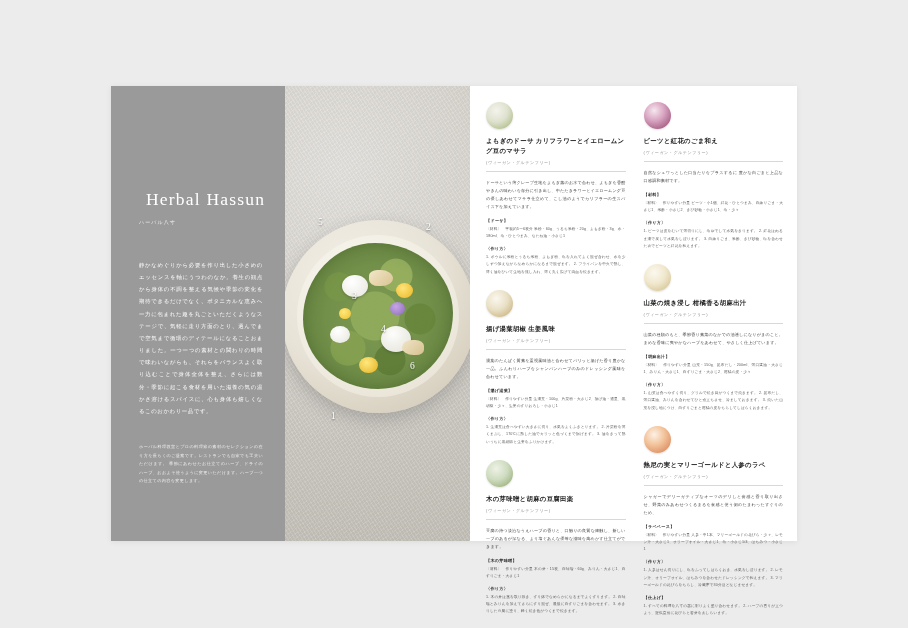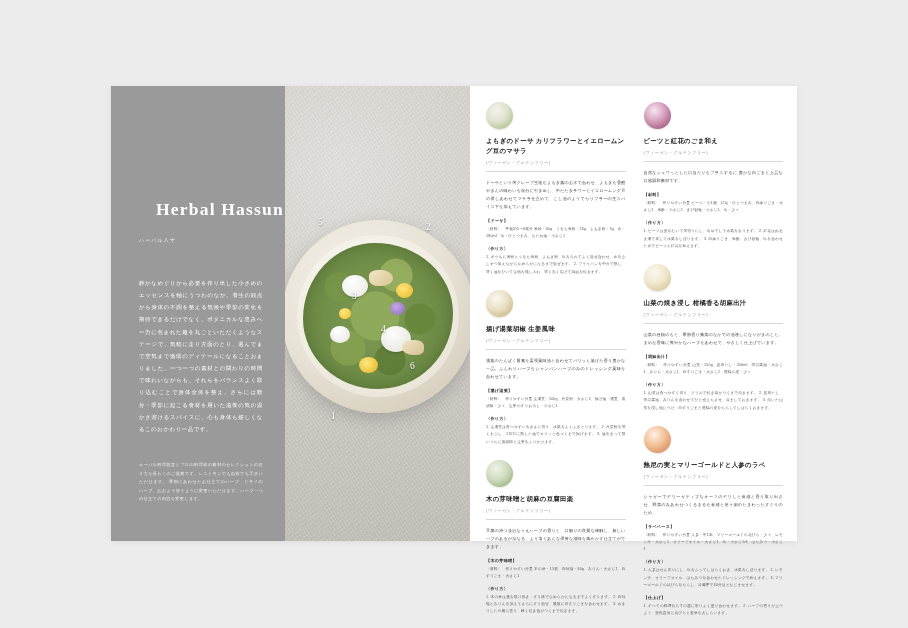--- a/index.html
+++ b/index.html
@@ -37,23 +37,23 @@
     background: #9a9a9a;
     color: #ffffff;
     box-sizing: border-box;
     padding: 96px 22px 20px 28px;
     position: relative;
   }
   .title-main {
     font-family: "Liberation Serif", serif;
     font-size: 17.5px;
     letter-spacing: 1.2px;
-    font-weight: 700;
+    font-weight: 400;
     color: #ffffff;
-    margin: 17px;
+    margin: 7px;
     white-space: nowrap;
   }
   .title-sub {
     font-size: 5px;
     letter-spacing: 1.1px;
     color: #f2f2f2;
     margin-top: 9px;
   }
   .lead-body {
     margin-top: 34px;

